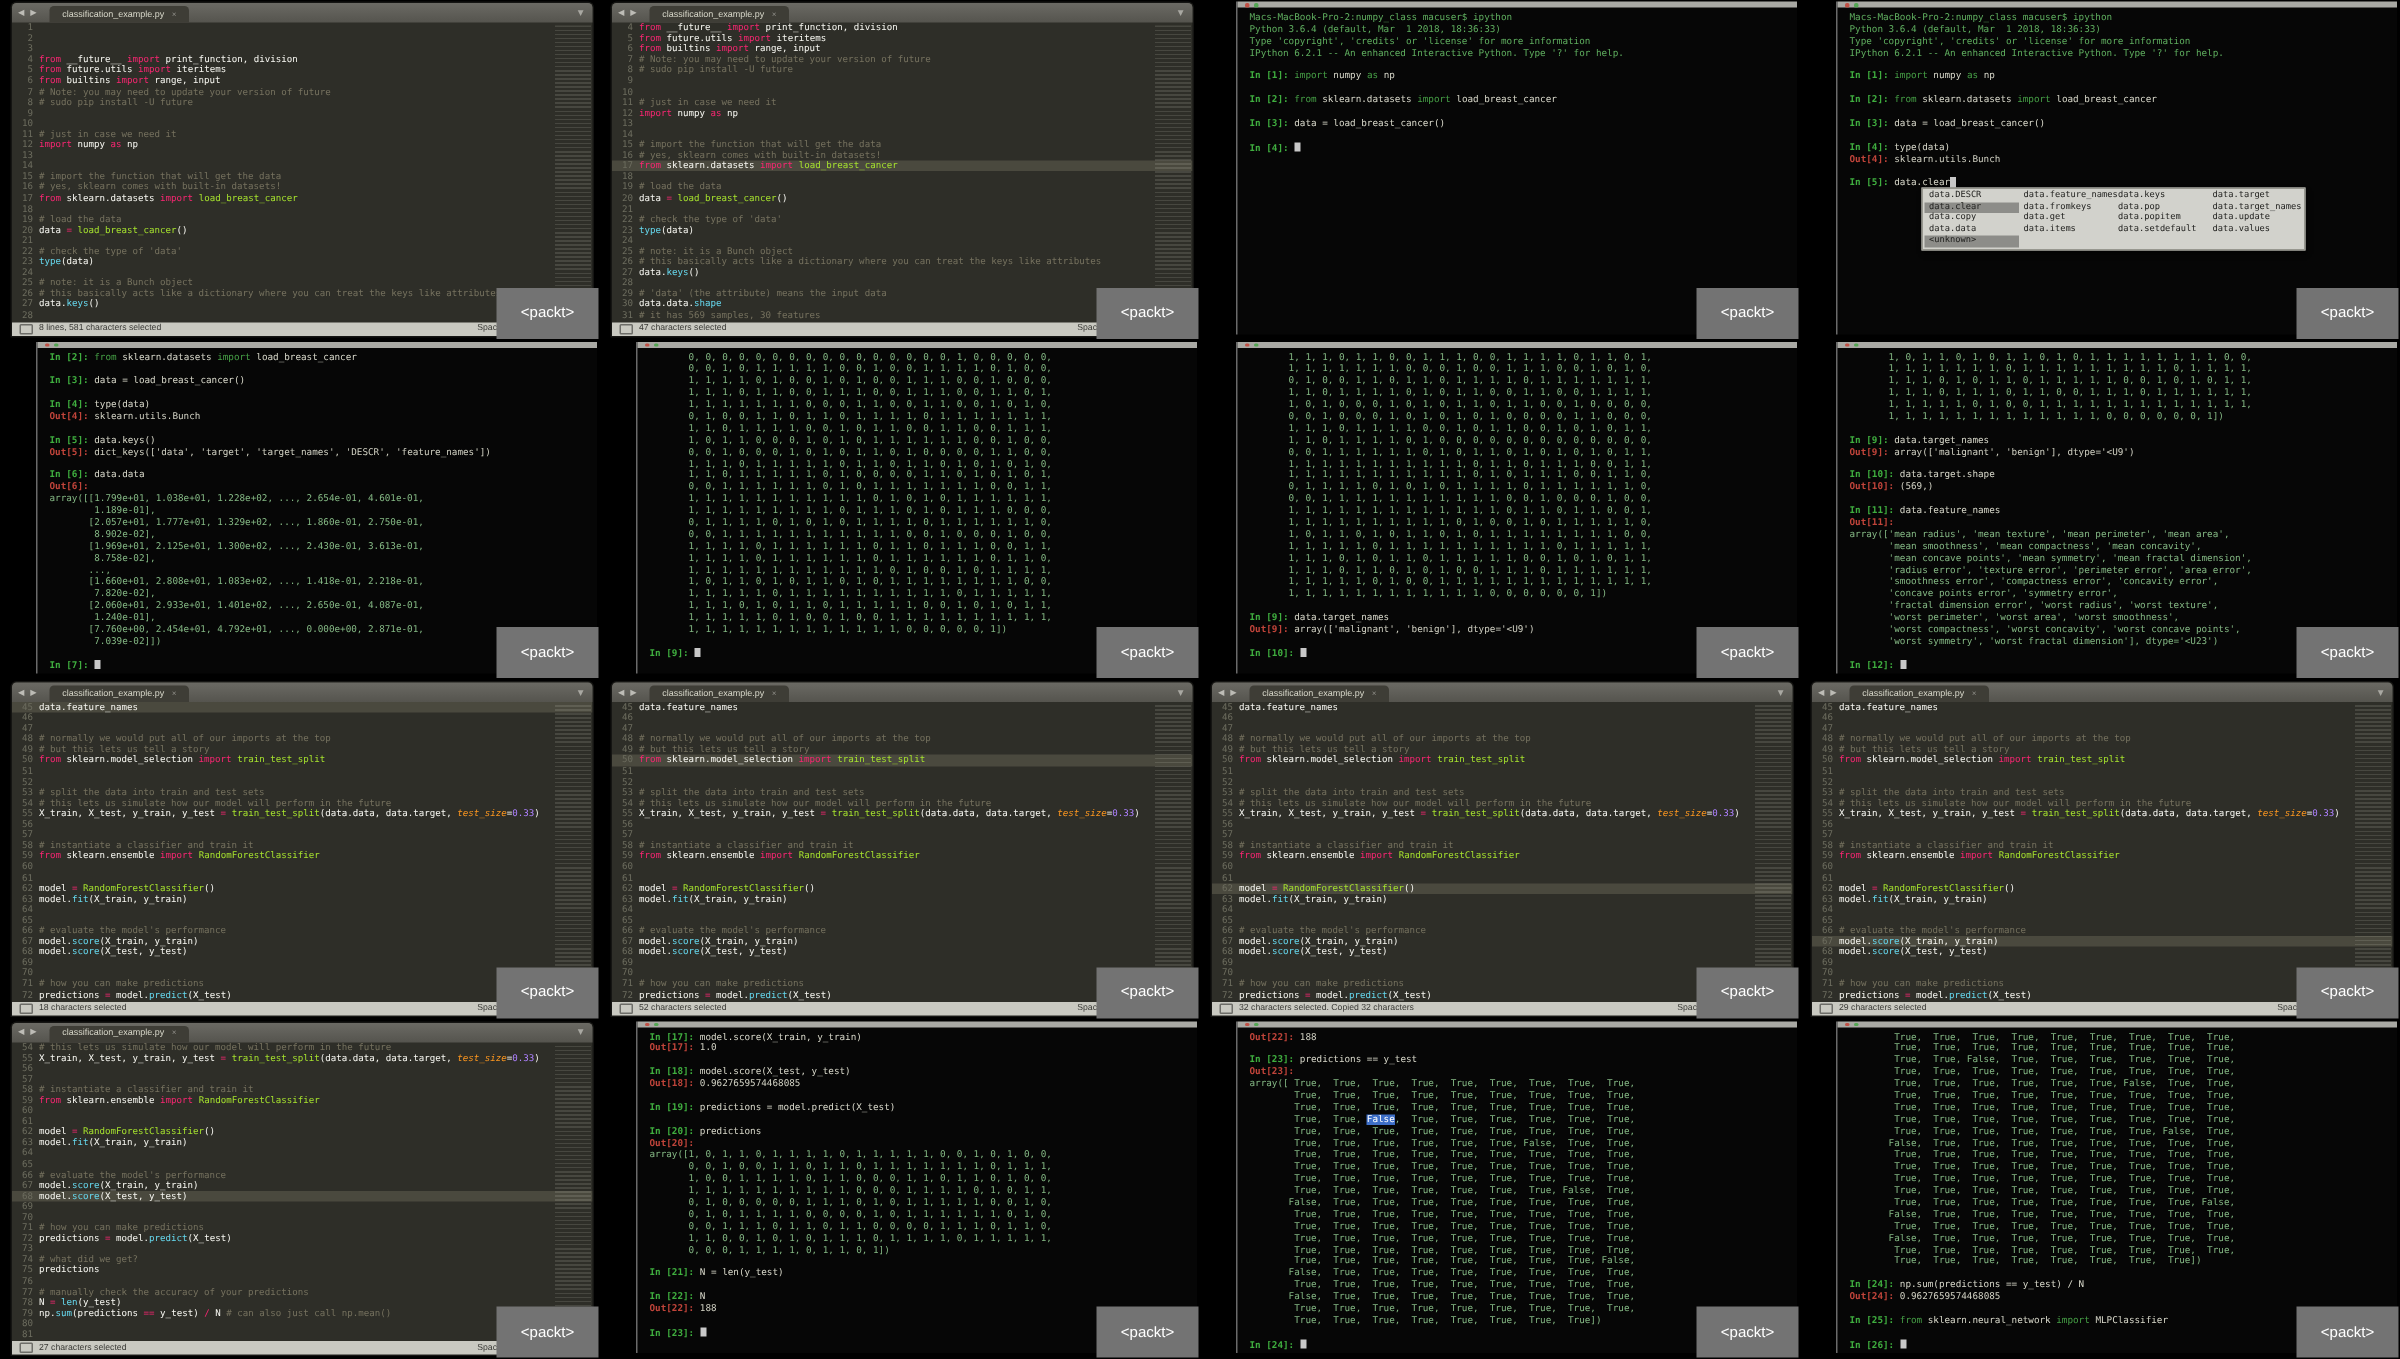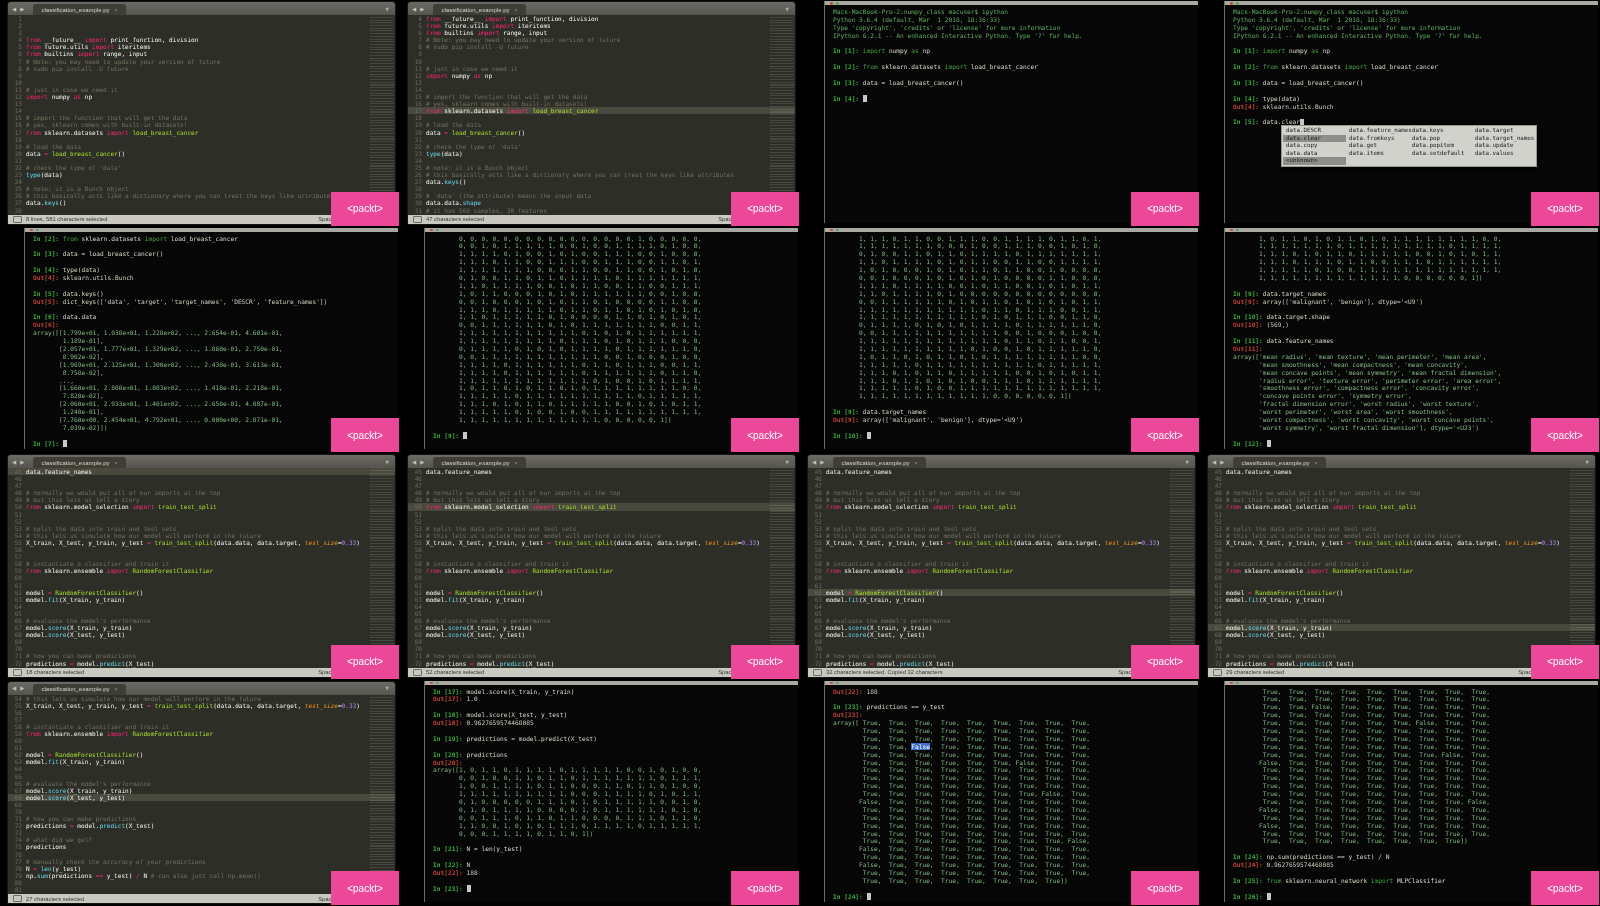--- a/index.html
+++ b/index.html
@@ -46,21 +46,21 @@
   .t-kw{color:#46a046;}
   .t-code{color:#d8d8ca;}
   .t-selw{background:#3d6ec7;color:#fff;}
   .cursor{display:inline-block;width:4px;height:6.5px;background:#c8c8c8;vertical-align:-1px;}
   
   .pop{position:absolute;left:56px;top:124px;background:#d2d2cc;border:1px solid #97978f;display:flex;padding:1px;box-shadow:1px 2px 3px rgba(0,0,0,.55);z-index:4;}
   .pop-col{width:63px;}
   .pop-it{font:5.8px "DejaVu Sans Mono",monospace;line-height:7.5px;height:7.5px;color:#20201e;padding-left:3px;white-space:nowrap;}
   .pop-it.on{background:#8d8d89;}
   
-  .pk{position:absolute;right:1px;bottom:1px;width:68px;height:34px;background:#ec4899;color:#fff;display:flex;align-items:center;justify-content:center;font:10px "Liberation Sans",sans-serif;z-index:6;}
+  .pk{position:absolute;right:1px;bottom:1px;width:68px;height:34px;background:#737373;color:#fff;display:flex;align-items:center;justify-content:center;font:10px "Liberation Sans",sans-serif;z-index:6;}
 </style>
 </head>
 <body>
 
 <div id="grid">
     <div class="cell">
       <div class="ed">
         <div class="tabbar">
           <span class="nav">◀</span>
           <span class="nav">▶</span>

